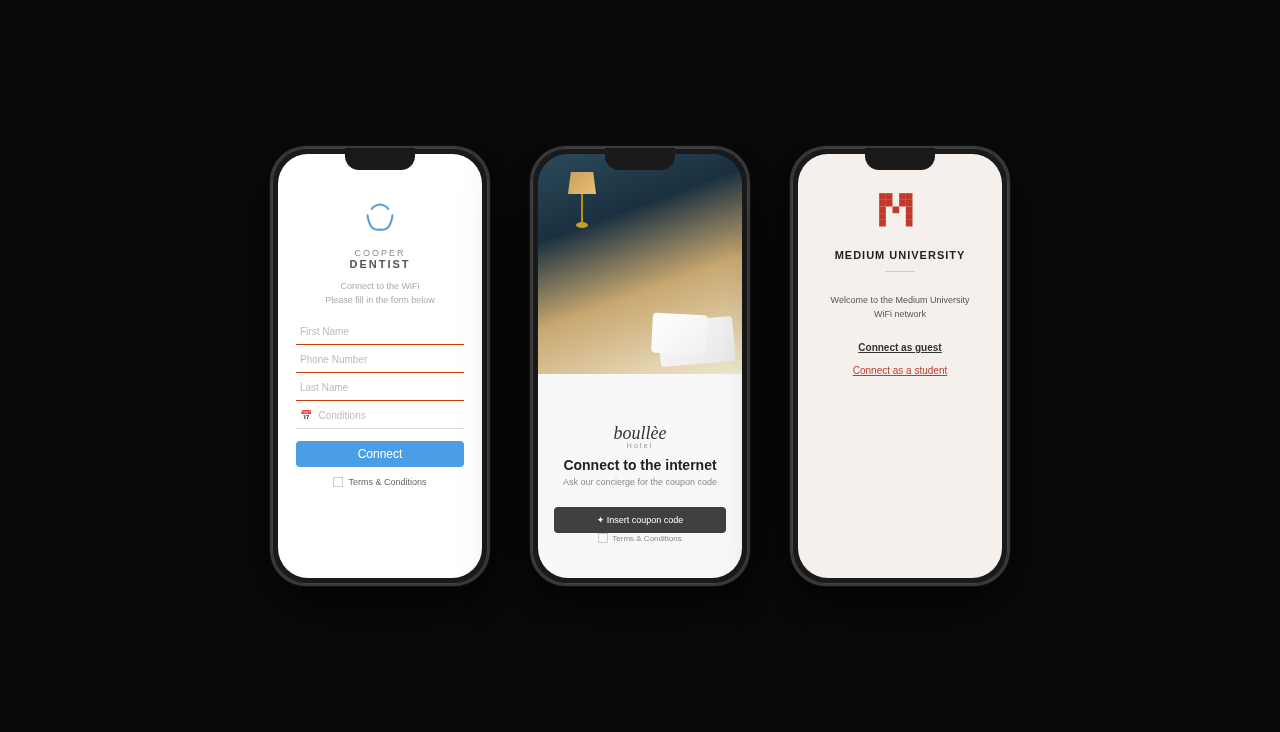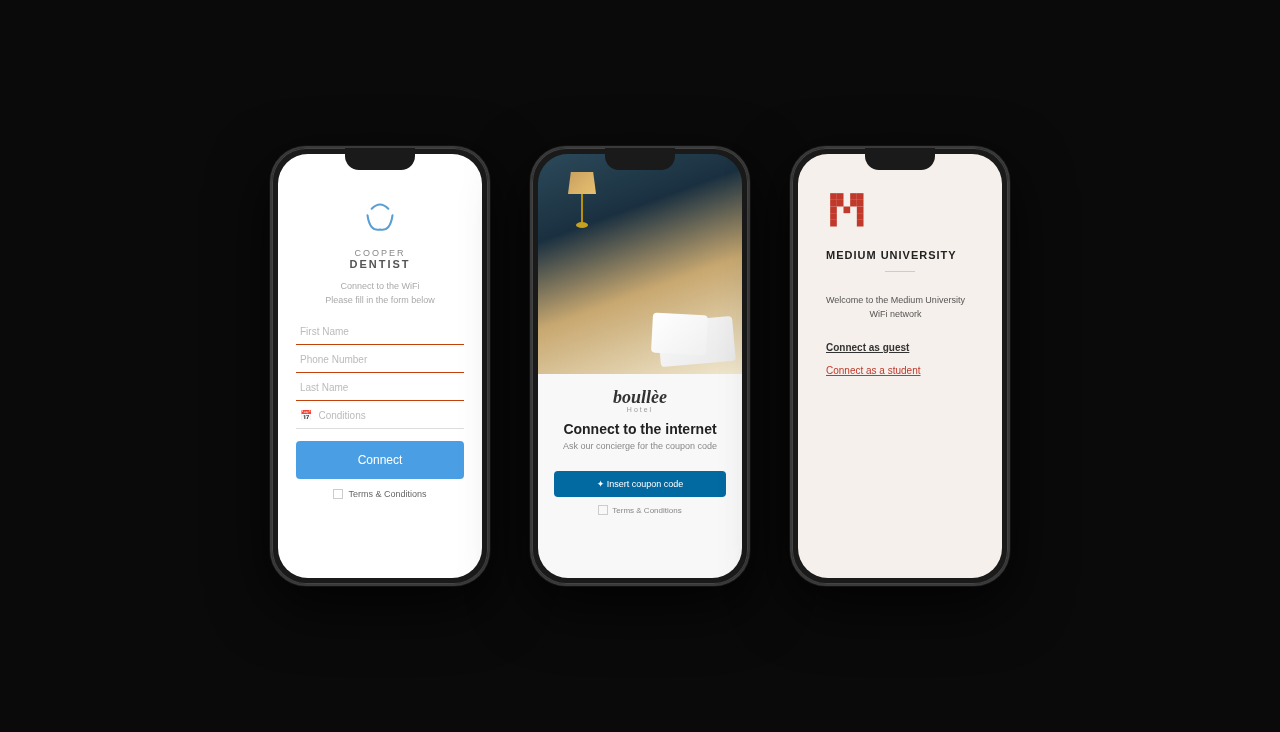--- a/index.html
+++ b/index.html
@@ -145,21 +145,21 @@
       font-size: 10px;
       color: #bbb;
     }
 
     .connect-btn {
       width: 100%;
       background: #4a9ee3;
       color: white;
       border: none;
       border-radius: 4px;
-      padding: 12px;
+      padding: 6px;
       font-size: 12px;
       cursor: pointer;
       margin-bottom: 10px;
       text-align: center;
     }
 
     .terms-row {
       display: flex;
       align-items: center;
       gap: 5px;
@@ -248,23 +248,24 @@
       display: flex;
       flex-direction: column;
       align-items: center;
     }
 
     .hotel-logo-text {
       font-family: Georgia, serif;
       font-size: 18px;
       color: #333;
       font-style: italic;
-      font-weight: 700;
+      font-weight: 400;
       margin-bottom: 0;
       line-height: 1;
+      margin-top: 36px;
     }
 
     .hotel-logo-small {
       font-size: 7px;
       color: #999;
       letter-spacing: 2px;
       margin-bottom: 8px;
     }
 
     .hotel-connect-title {
@@ -276,49 +277,48 @@
 
     .hotel-connect-sub {
       font-size: 9px;
       color: #888;
       margin-bottom: 20px;
       text-align: center;
     }
 
     .coupon-btn {
       width: 100%;
-      background: #0369a1;
+      background: #404040;
       color: white;
       border: none;
       border-radius: 4px;
       padding: 8px;
       font-size: 9px;
       cursor: pointer;
       display: flex;
       align-items: center;
       justify-content: center;
       gap: 4px;
-      margin-bottom: 8px;
     }
 
     .hotel-terms-row {
       display: flex;
       align-items: center;
       gap: 4px;
       font-size: 8px;
       color: #888;
     }
 
     
     .phone3-screen {
       background: #f5f0eb;
       height: 100%;
       display: flex;
       flex-direction: column;
-      align-items: flex-start;
+      align-items: center;
       padding: 35px 28px 20px;
     }
 
     .univ-logo {
       width: 50px;
       height: 50px;
       margin-bottom: 10px;
     }
 
     .univ-divider {

